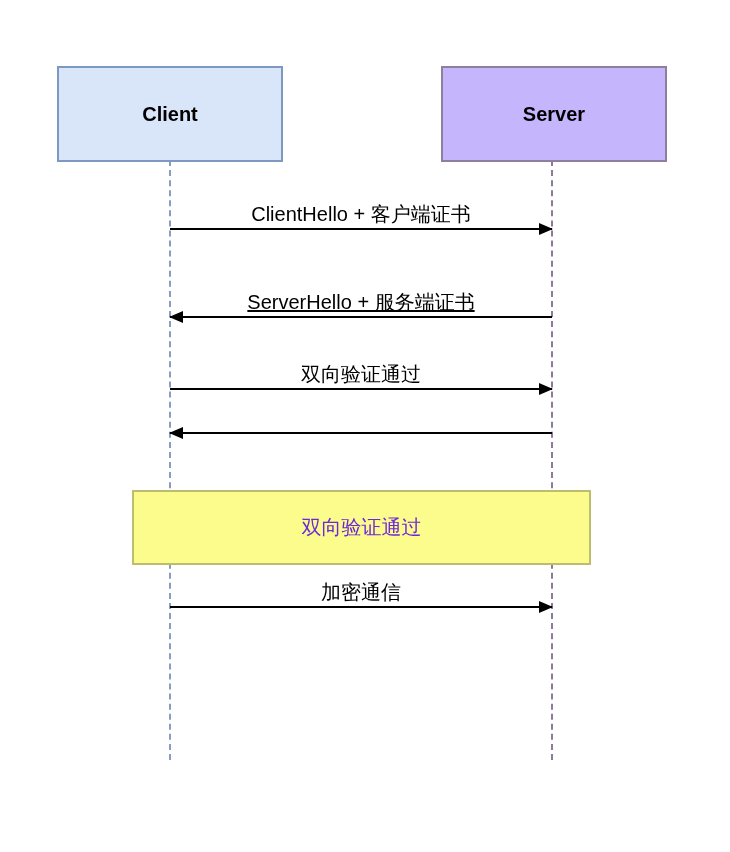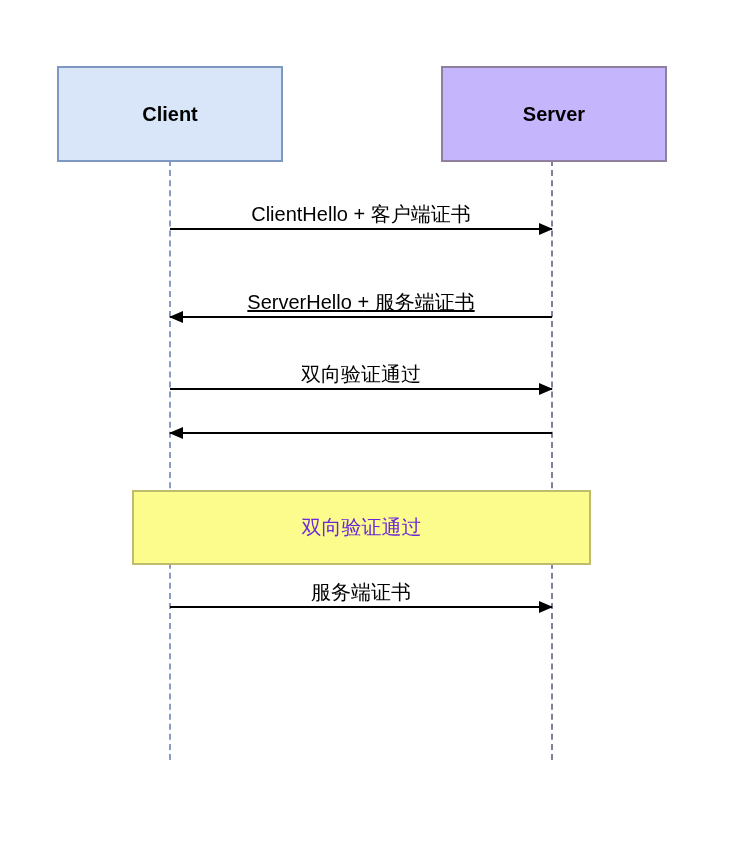--- a/index.html
+++ b/index.html
@@ -156,19 +156,19 @@
     <div class="msg-line">
       <span class="arrowhead"></span>
     </div>
   </div>
 
   <div class="note-box">
     <span>双向验证通过</span>
   </div>
 
   <div class="message msg-5 dir-right">
-    <div class="msg-label">服务端证书</div>
+    <div class="msg-label">加密通信</div>
     <div class="msg-line">
       <span class="arrowhead"></span>
     </div>
   </div>
 
 </div>
 
 </body></html>

